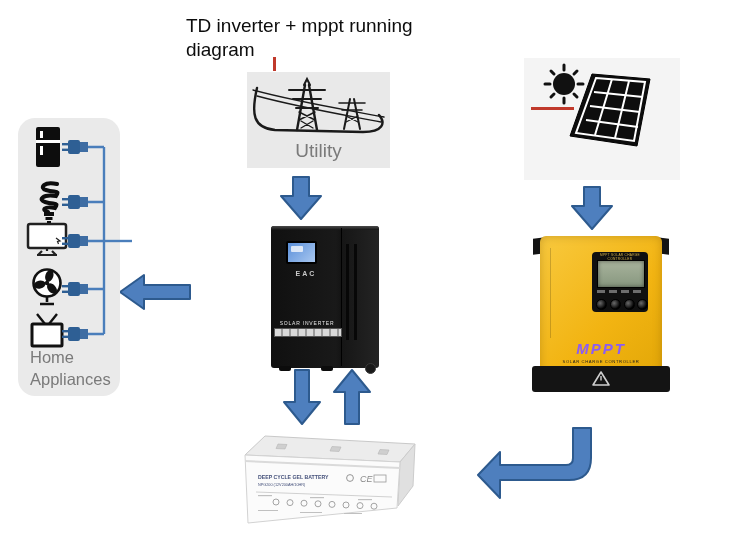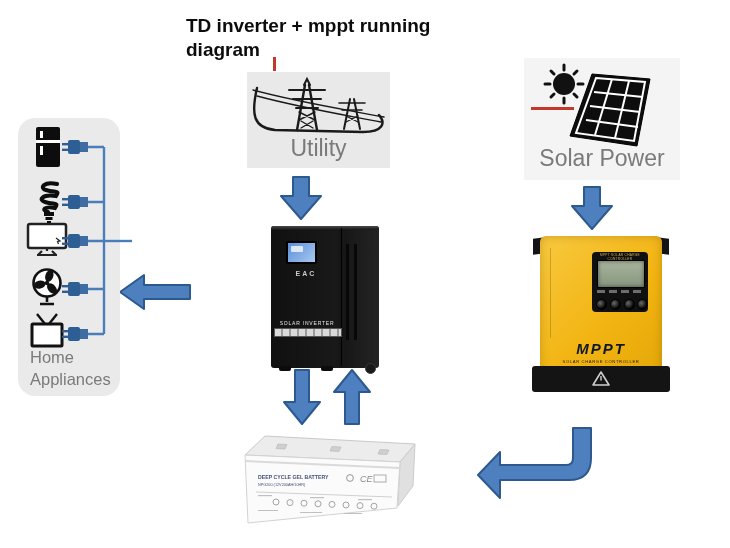--- a/index.html
+++ b/index.html
@@ -3,24 +3,24 @@
 <meta charset="utf-8">
 <style>
   :root{
     --arrow-fill:#4e7fbe; --arrow-border:#2d5a8e; --wire:#4a7ebb; --plug:#2e5f94;
     --mppt-yellow:#f2b412; --red-mark:#c0392b; --panel-gray:#e9e9e9; --label-gray:#7a7a7a;
   }
   html,body{margin:0;padding:0;background:#fff;}
   .stage{position:relative;width:730px;height:548px;background:#fff;overflow:hidden;
          font-family:"Liberation Sans","DejaVu Sans",sans-serif;}
   .abs{position:absolute;}
-  .title{left:186px;top:14px;width:292px;font-size:19px;font-weight:bold;color:#0c0c0c;line-height:1.25;margin:0;}
+  .title{left:186px;top:14px;width:292px;font-size:19px;font-weight:normal;color:#0c0c0c;line-height:1.25;margin:0;}
   .red-tick{left:273px;top:57px;width:3px;height:14px;background:var(--red-mark);}
   .box{background:var(--panel-gray);}
-  .box-label{position:absolute;left:0;right:0;text-align:center;color:var(--label-gray);font-size:23px;}
+  .box-label{position:absolute;left:0;right:0;text-align:center;color:var(--label-gray);font-size:19px;}
   .utility{left:247px;top:72px;width:143px;height:96px;}
   .solar{left:524px;top:58px;width:156px;height:122px;background:#f4f4f4;}
   .red-line{position:absolute;left:7px;top:49px;width:43px;height:3px;background:var(--red-mark);}
   .appliances{left:18px;top:118px;width:102px;height:278px;background:#eaeaea;border-radius:17px;}
   .appl-label{position:absolute;left:12px;top:228px;font-size:16.5px;color:var(--label-gray);line-height:1.35;white-space:pre-line;}
   
   .inverter{left:271px;top:226px;width:108px;height:142px;background:linear-gradient(to right,#101010 0%,#191919 60%,#151515 64%,#242424 100%);border-radius:3px;}
   .inv-top{position:absolute;left:0;top:0;width:100%;height:4px;background:linear-gradient(#4a4a4a,#141414);border-radius:3px 3px 0 0;}
   .inv-lcd{position:absolute;left:15px;top:15px;width:27px;height:19px;background:linear-gradient(135deg,#5a8fd9,#a9c8f0);border:2px solid #000;border-radius:2px;}
   .inv-lcd i{position:absolute;left:3px;top:3px;width:12px;height:6px;background:rgba(255,255,255,.75);border-radius:1px;}
@@ -33,21 +33,21 @@
   .caster{position:absolute;left:94px;top:137px;width:9px;height:9px;background:#1a1a1a;border:1px solid #3a3a3a;border-radius:50%;}
   
   .mppt{left:540px;top:236px;width:122px;height:156px;}
   .mppt-body{position:absolute;inset:0;background:linear-gradient(135deg,#f8c93e,var(--mppt-yellow) 55%,#e0a506);border-radius:6px;box-shadow:inset 0 0 10px rgba(120,80,0,.35);}
   .mppt-tab{position:absolute;top:2px;width:12px;height:16px;background:#141414;}
   .mppt-display{position:absolute;left:52px;top:16px;width:56px;height:60px;background:#101010;border-radius:4px;}
   .mppt-head{position:absolute;left:0;top:1px;width:100%;text-align:center;font-size:3.2px;color:#d8b34c;letter-spacing:.3px;}
   .mppt-lcd{position:absolute;left:5px;top:8px;width:46px;height:26px;background:linear-gradient(#a8b39c,#87977f);border:1px solid #000;box-shadow:inset 0 0 4px rgba(0,0,0,.5);}
   .mppt-row{position:absolute;left:5px;top:38px;width:46px;height:3px;background:repeating-linear-gradient(90deg,#6d6d6d 0 8px,transparent 8px 12px);}
   .mppt-btn{position:absolute;top:47px;width:9px;height:9px;border-radius:50%;background:radial-gradient(circle at 35% 35%,#6a6a6a,#000 70%);border:1px solid #000;}
-  .mppt-name{position:absolute;left:0;top:104px;width:100%;text-align:center;font-style:italic;font-weight:900;font-size:15px;letter-spacing:2px;color:#0f172a;}
+  .mppt-name{position:absolute;left:0;top:104px;width:100%;text-align:center;font-style:italic;font-weight:900;font-size:15px;letter-spacing:2px;color:#8b5cf6;}
   .mppt-sub{position:absolute;left:0;top:123px;width:100%;text-align:center;font-size:4.2px;color:#1d1d1d;letter-spacing:.6px;}
   .mppt-band{position:absolute;left:-8px;top:130px;width:138px;height:26px;background:#141414;border-radius:3px;}
   .mppt-seam{position:absolute;left:10px;top:12px;width:1px;height:90px;background:rgba(0,0,0,.18);}
   svg text{font-family:"Liberation Sans","DejaVu Sans",sans-serif;}
 </style>
 </head>
 <body>
 
 <div class="stage">
 
@@ -83,21 +83,20 @@
       <g>
         <polygon points="64,12 122,17 109,84 42,74" fill="#0d0d0d" stroke="#000"></polygon>
         <g stroke="#fff" stroke-width="2" fill="none">
           <polygon points="68,16 117,20 106,79 48,71"></polygon>
           <path d="M84,17 L67,73 M101,19 L87,76"></path>
           <path d="M66,30 L115,35 M62,44 L112,50 M58,58 L110,65"></path>
         </g>
       </g>
     </svg>
     <div class="red-line"></div>
-    <div class="box-label" style="bottom:8px">Solar Power</div>
   </section>
 
   <div class="abs inverter">
     <div class="inv-top"></div>
     <div class="side-seam"></div>
     <div class="vent" style="left:75px"></div>
     <div class="vent" style="left:83px"></div>
     <div class="inv-lcd">
         <i></i>
       </div>

